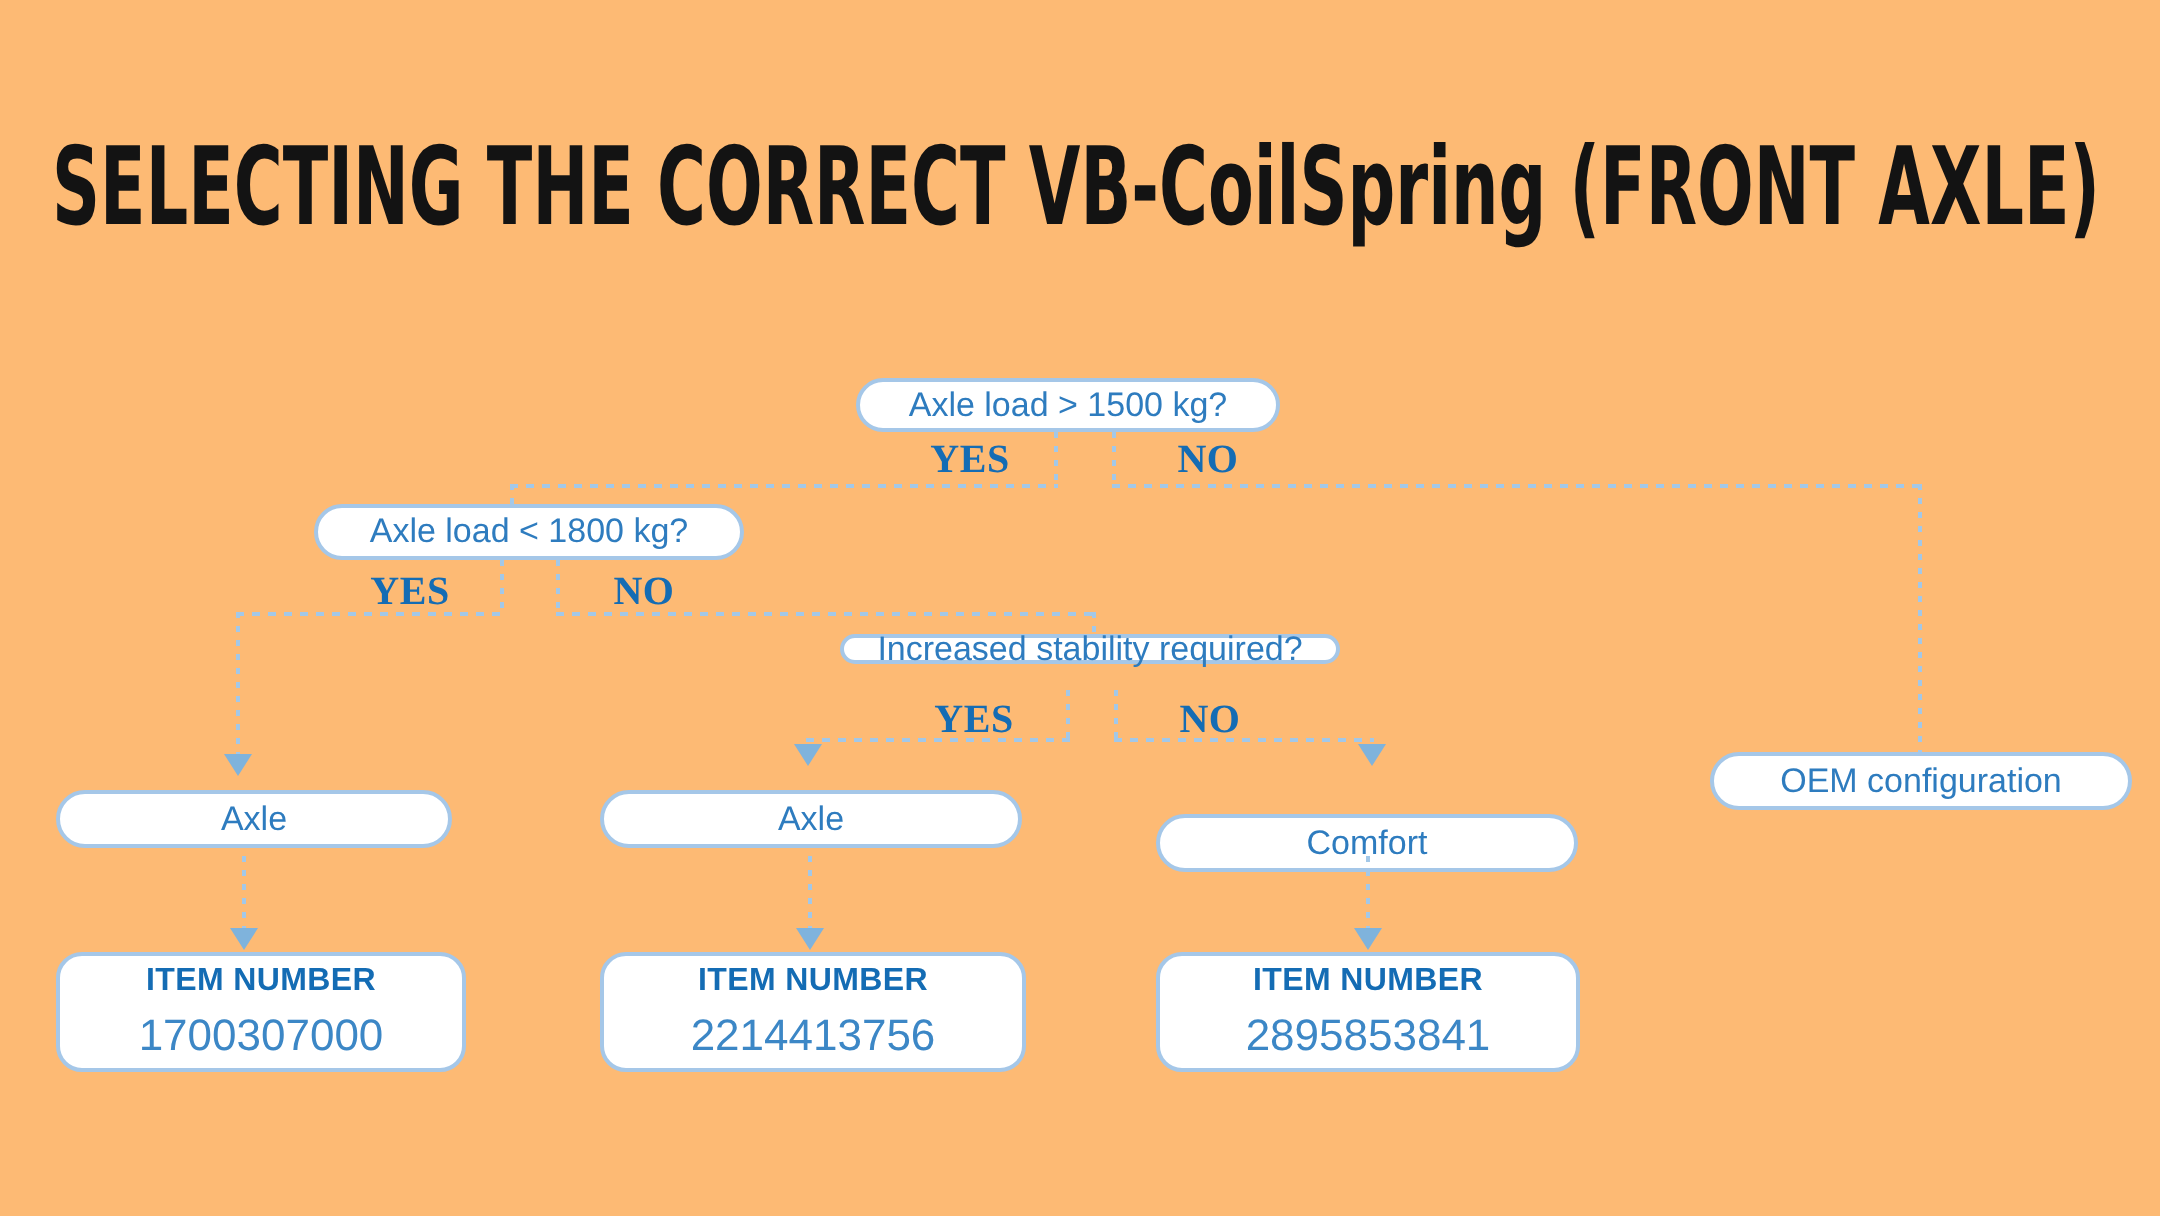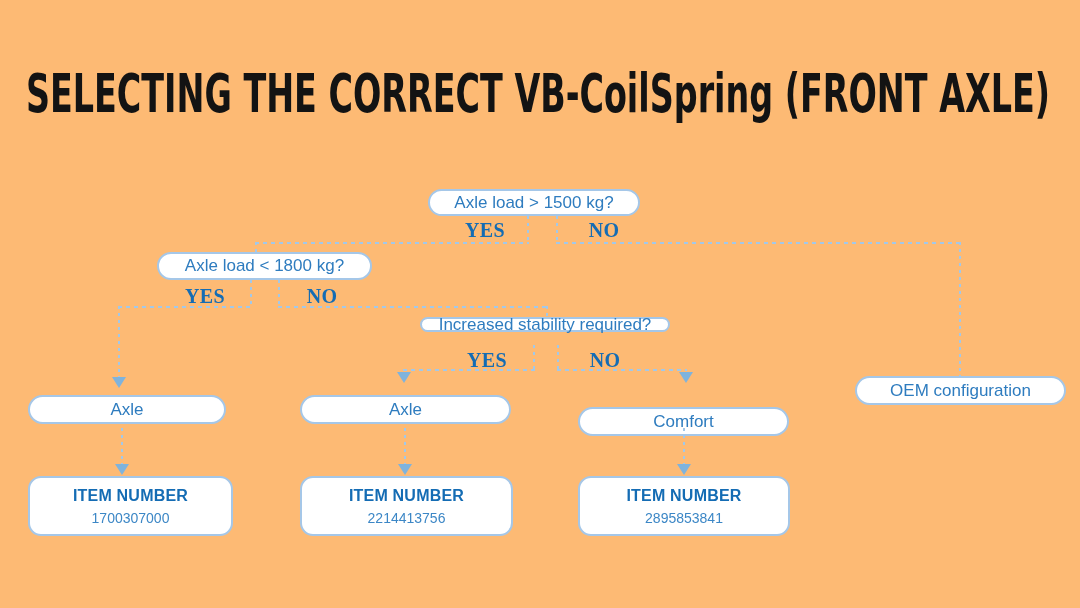--- a/index.html
+++ b/index.html
@@ -34,21 +34,21 @@
     border:2px solid #a5c7e8;
     border-radius:13px;
     background:#ffffff;
     display:flex;
     flex-direction:column;
     align-items:center;
     justify-content:center;
     gap:5px;
   }
   .itembox .inl{color:#146cb4;font-weight:bold;font-size:16px;letter-spacing:.2px;}
-  .itembox .inv{color:#3c87c6;font-size:14px;}
+  .itembox .inv{color:#3c87c6;font-size:22px;}
 
   .branch-label{
     position:absolute;
     color:#146cb4;
     font-weight:bold;
     font-size:20px;
     text-align:center;
     letter-spacing:.3px;
     font-family:Liberation Serif, serif;
   }

